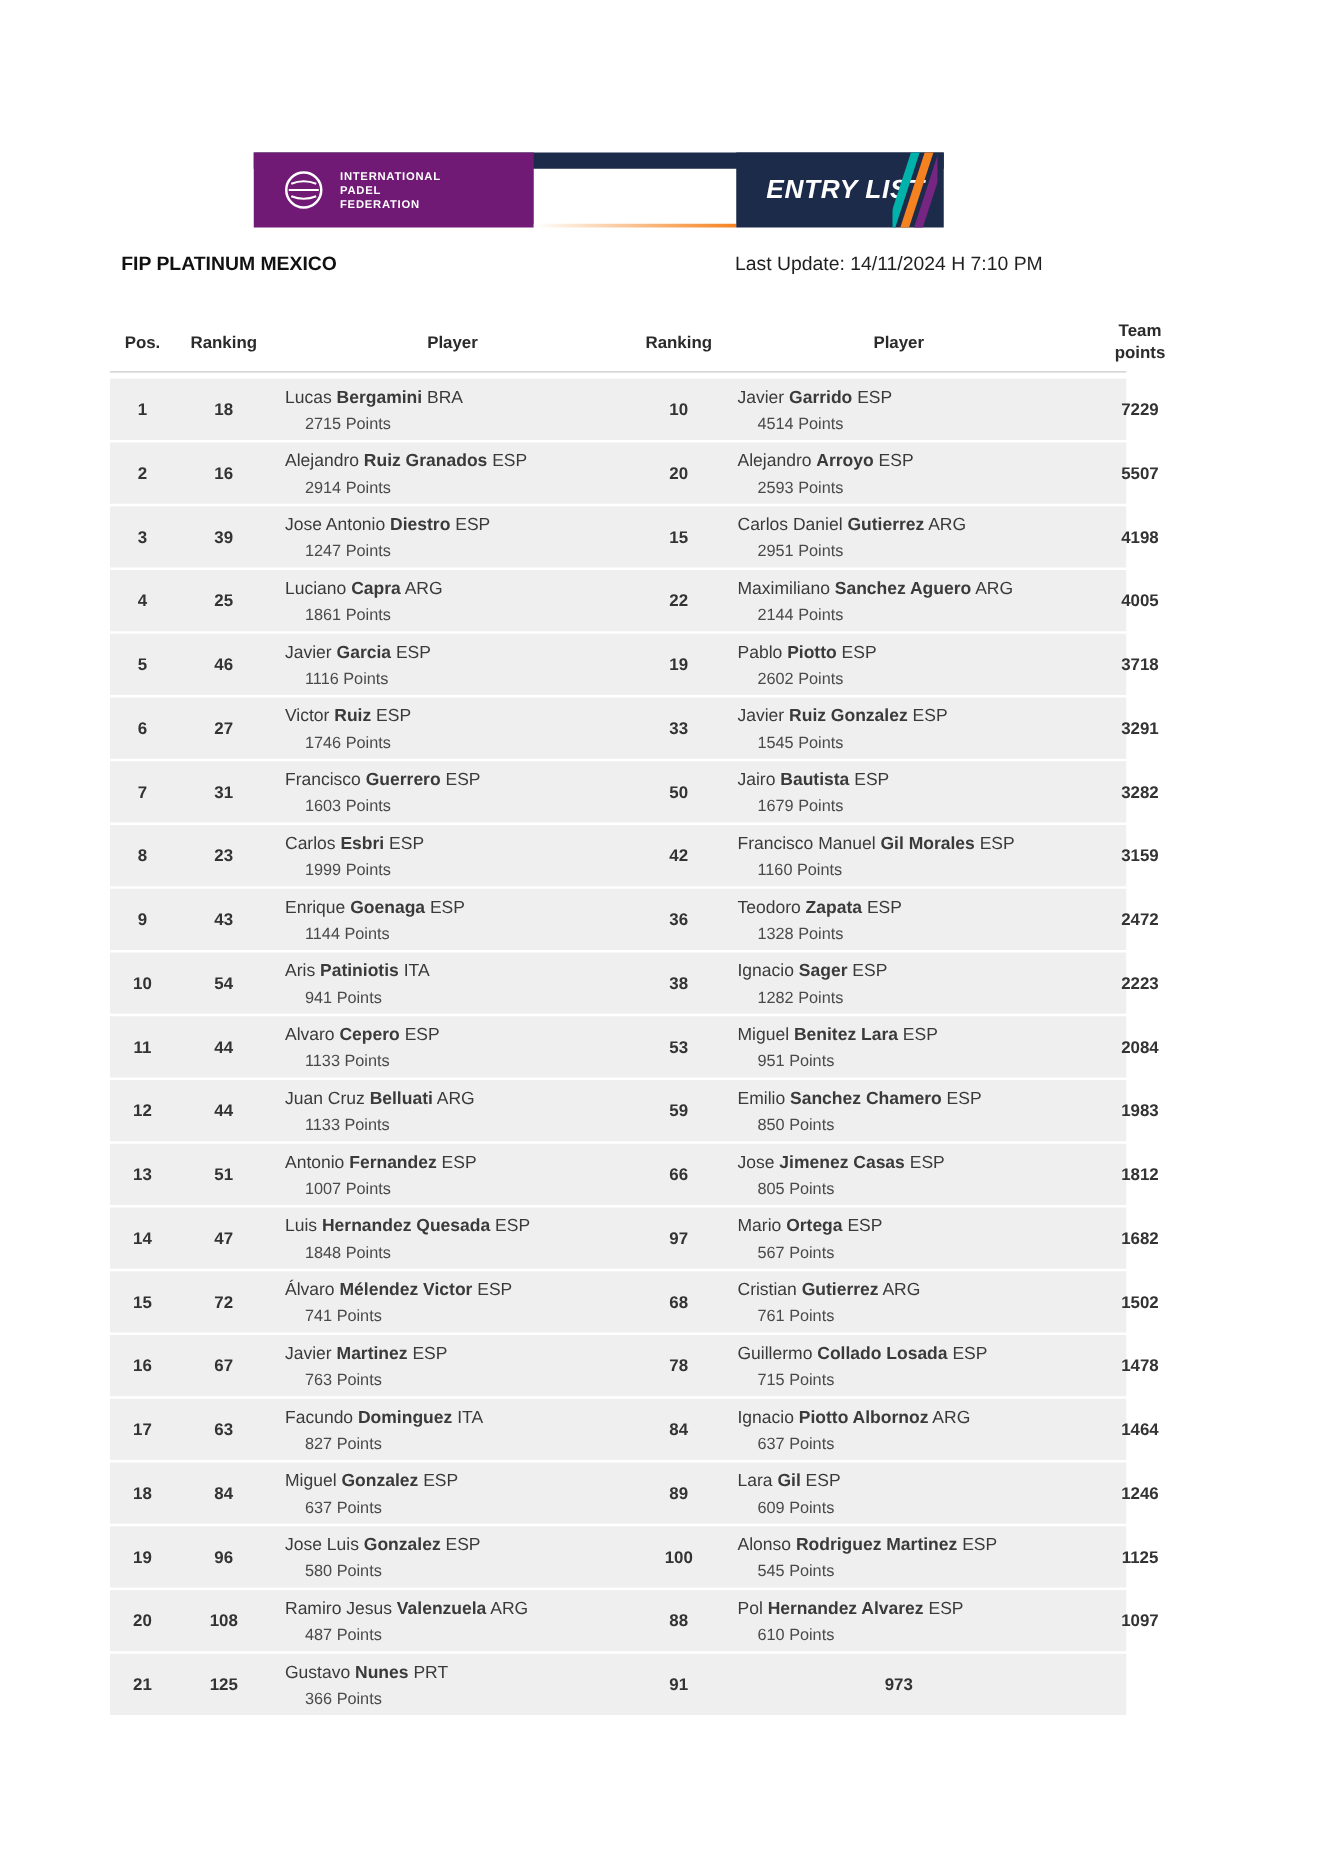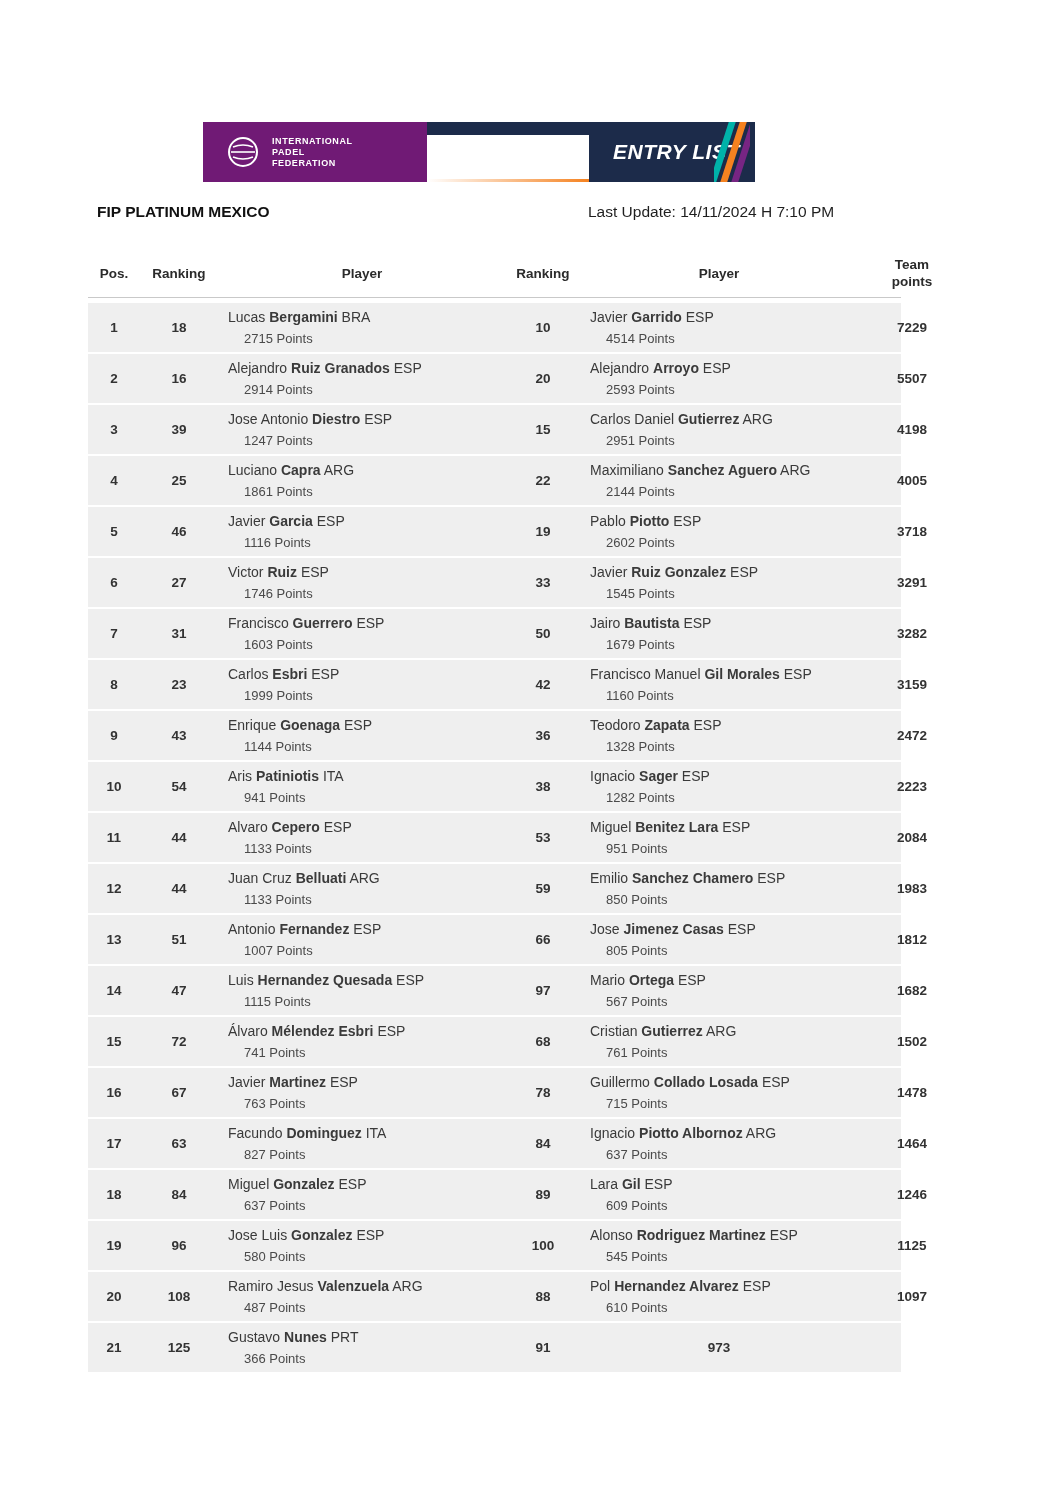--- a/index.html
+++ b/index.html
@@ -269,34 +269,34 @@
       <div class="name"><span>Jose</span> <b>Jimenez Casas</b> <span>ESP</span></div>
       <div class="pts">805 Points</div>
     </div>
     <div class="num">1812</div>
   </div>
         <div class="t-row">
     <div class="num">14</div>
     <div class="num">47</div>
     <div class="player">
       <div class="name"><span>Luis</span> <b>Hernandez Quesada</b> <span>ESP</span></div>
-      <div class="pts">1115 Points</div>
+      <div class="pts">1848 Points</div>
     </div>
     <div class="num">97</div>
     <div class="player">
       <div class="name"><span>Mario</span> <b>Ortega</b> <span>ESP</span></div>
       <div class="pts">567 Points</div>
     </div>
     <div class="num">1682</div>
   </div>
         <div class="t-row">
     <div class="num">15</div>
     <div class="num">72</div>
     <div class="player">
-      <div class="name"><span>Álvaro</span> <b>Mélendez Esbri</b> <span>ESP</span></div>
+      <div class="name"><span>Álvaro</span> <b>Mélendez Victor</b> <span>ESP</span></div>
       <div class="pts">741 Points</div>
     </div>
     <div class="num">68</div>
     <div class="player">
       <div class="name"><span>Cristian</span> <b>Gutierrez</b> <span>ARG</span></div>
       <div class="pts">761 Points</div>
     </div>
     <div class="num">1502</div>
   </div>
         <div class="t-row">

